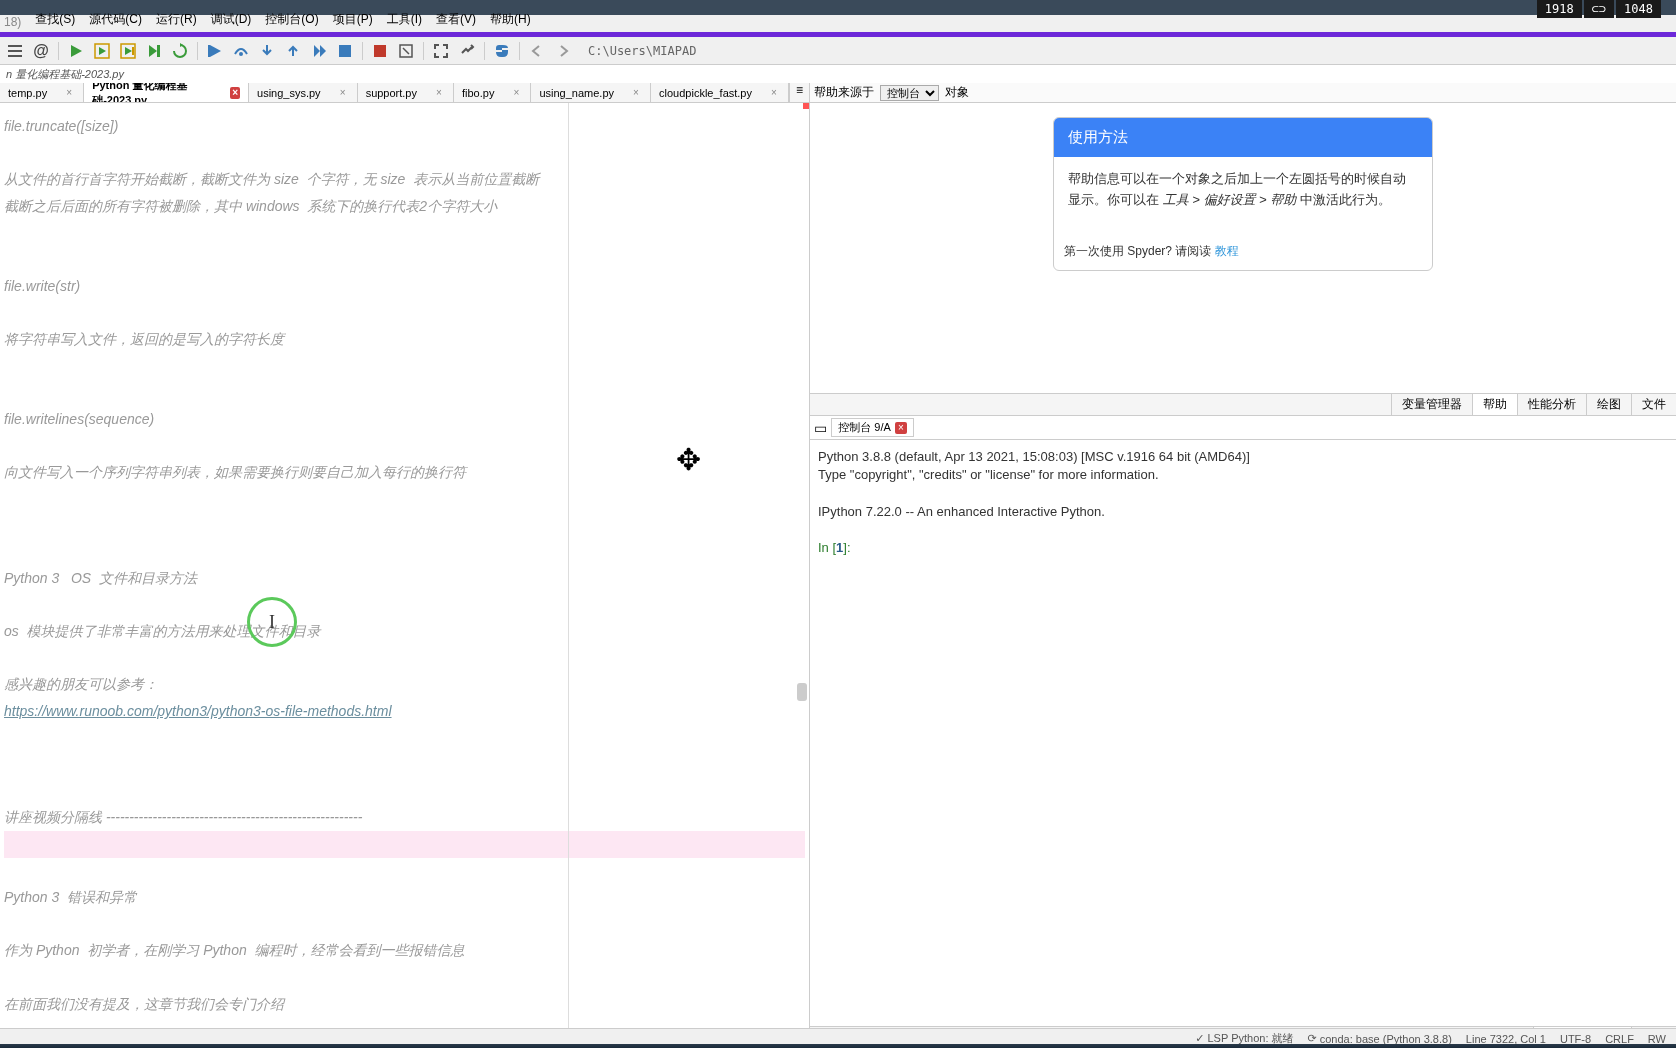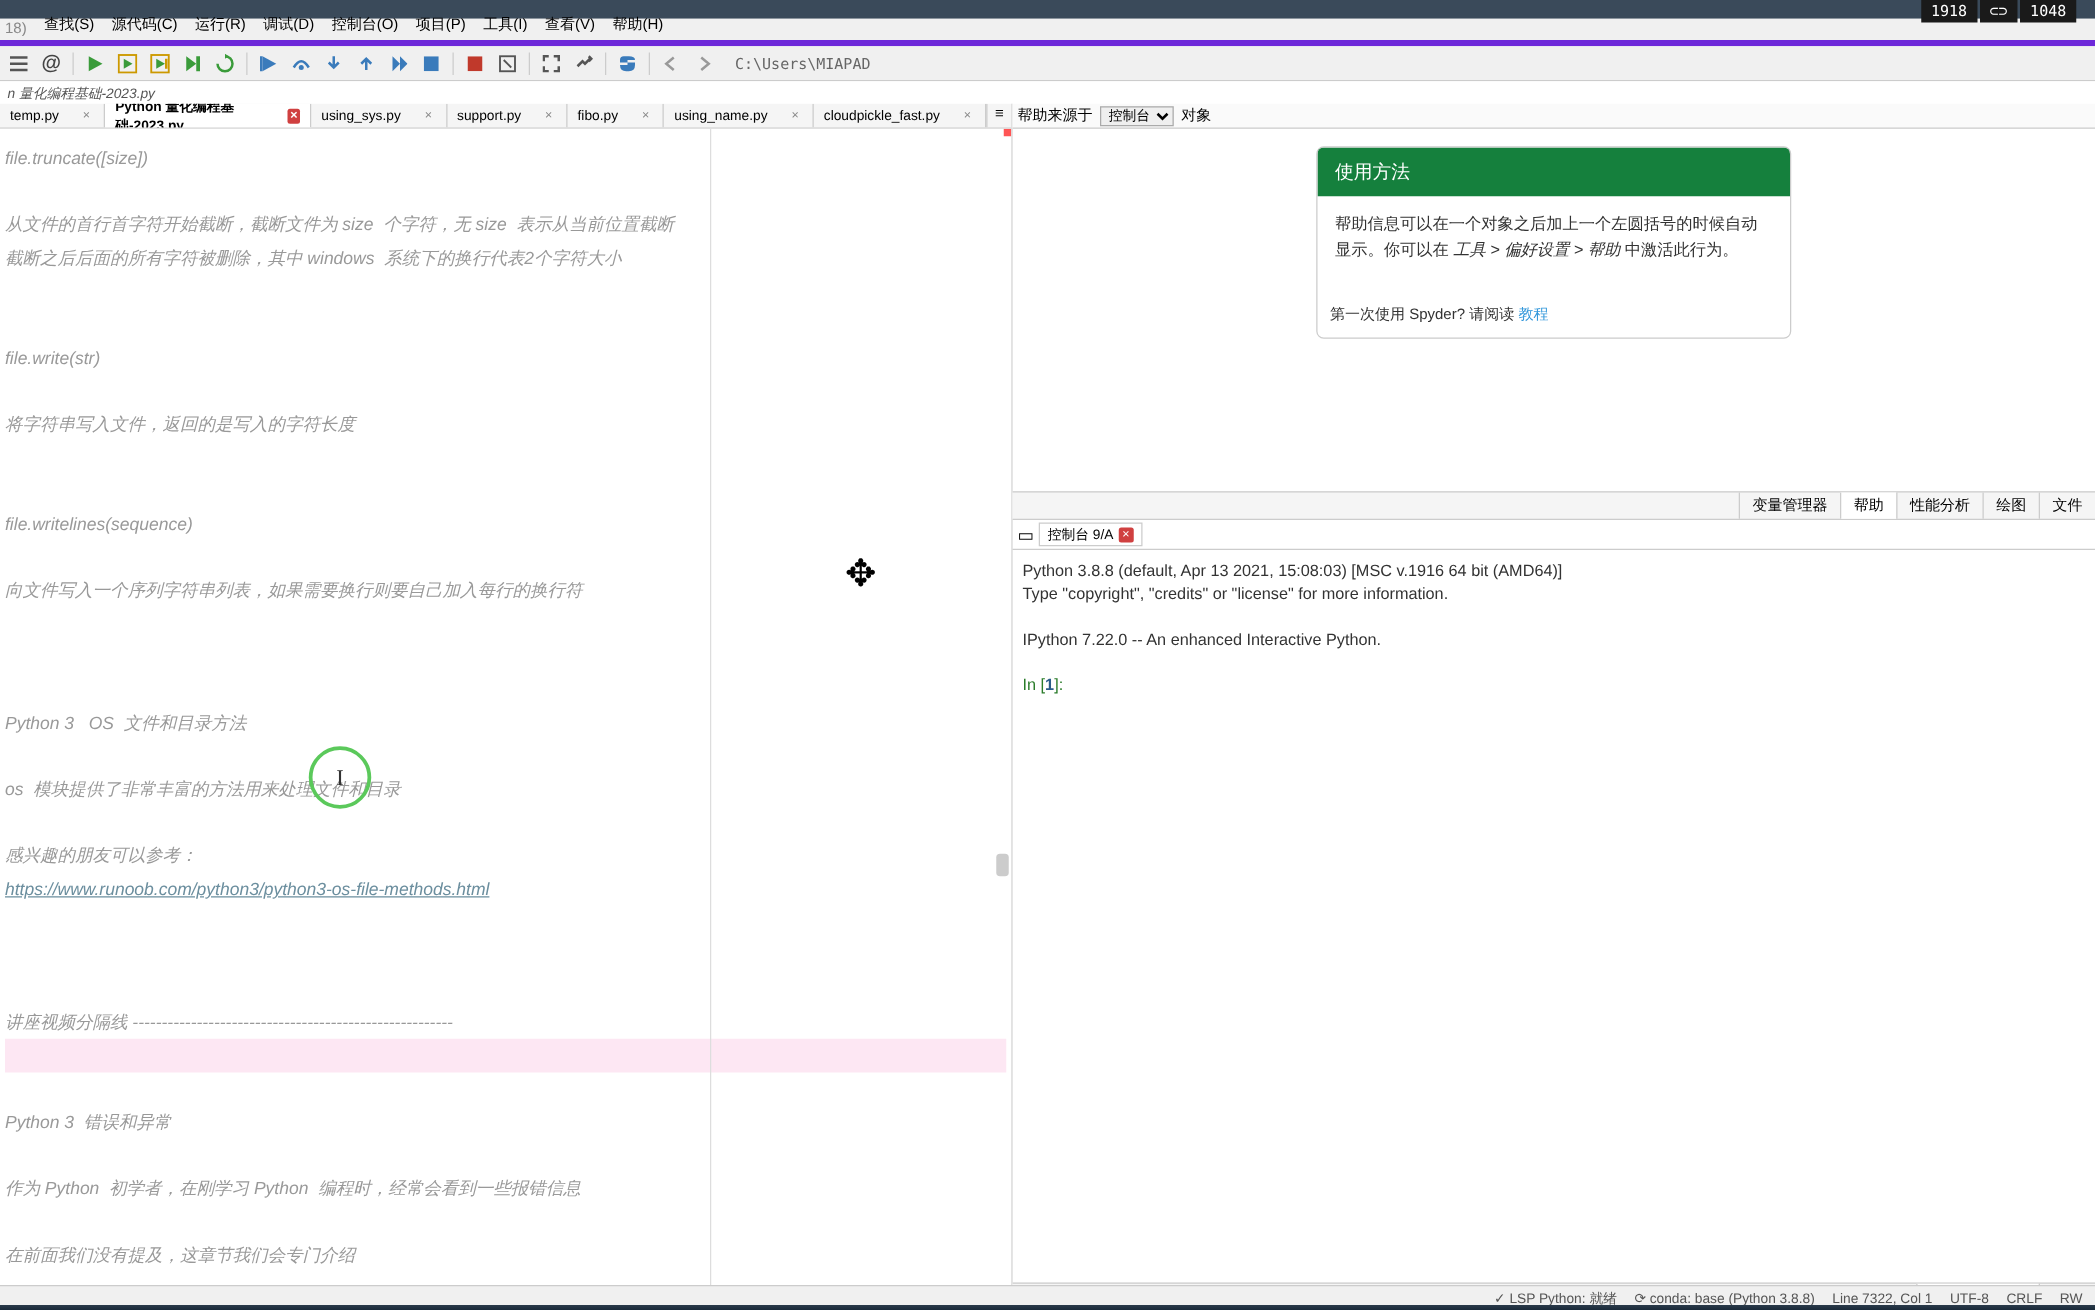--- a/index.html
+++ b/index.html
@@ -28,21 +28,21 @@
 .current-line { background: #fde7f3; width: 100%; display: block; }
 .editor-vline { position: absolute; top: 0; bottom: 0; left: 568px; width: 1px; background: #ddd; }
 .cursor-marker { position: absolute; top: 494px; left: 247px; width: 50px; height: 50px; border: 3px solid #5bc95b; border-radius: 50%; display: flex; align-items: center; justify-content: center; color: #333; font-family: serif; font-size: 18px; font-style: normal; }
 .move-cursor { position: absolute; top: 328px; left: 676px; font-size: 30px; color: #000; font-style: normal; }
 .scroll-marker { position: absolute; right: 0; top: 0; width: 6px; height: 6px; background: #f55; }
 .right-panel { flex: 1; display: flex; flex-direction: column; }
 .help-header { height: 20px; display: flex; align-items: center; padding: 0 4px; gap: 6px; border-bottom: 1px solid #ccc; background: #fafafa; }
 .help-select { border: 1px solid #aaa; padding: 0 2px; font-size: 11px; }
 .help-body { flex: 0 0 290px; padding: 14px; position: relative; }
 .help-card { width: 380px; margin: 0 auto; border: 1px solid #ccc; border-radius: 6px; overflow: hidden; }
-.help-card-header { background: #15803d; color: #fff; padding: 10px 14px; font-size: 15px; }
+.help-card-header { background: #3b82f6; color: #fff; padding: 10px 14px; font-size: 15px; }
 .help-card-body { padding: 12px 14px; font-size: 13px; line-height: 1.6; color: #333; }
 .help-card-body p { margin-bottom: 10px; }
 .help-card-footer { padding: 10px; color: #333; }
 .help-link { color: #3498db; cursor: pointer; }
 .italic-menu { font-style: italic; }
 .help-tabs { display: flex; justify-content: flex-end; border-top: 1px solid #ccc; border-bottom: 1px solid #ccc; background: #f5f5f5; }
 .help-tab { padding: 2px 10px; border-left: 1px solid #ccc; cursor: pointer; }
 .help-tab.active { background: #fff; }
 .console-panel { flex: 1; display: flex; flex-direction: column; }
 .console-tabs { display: flex; align-items: center; padding: 2px 4px; gap: 4px; border-bottom: 1px solid #ccc; }

